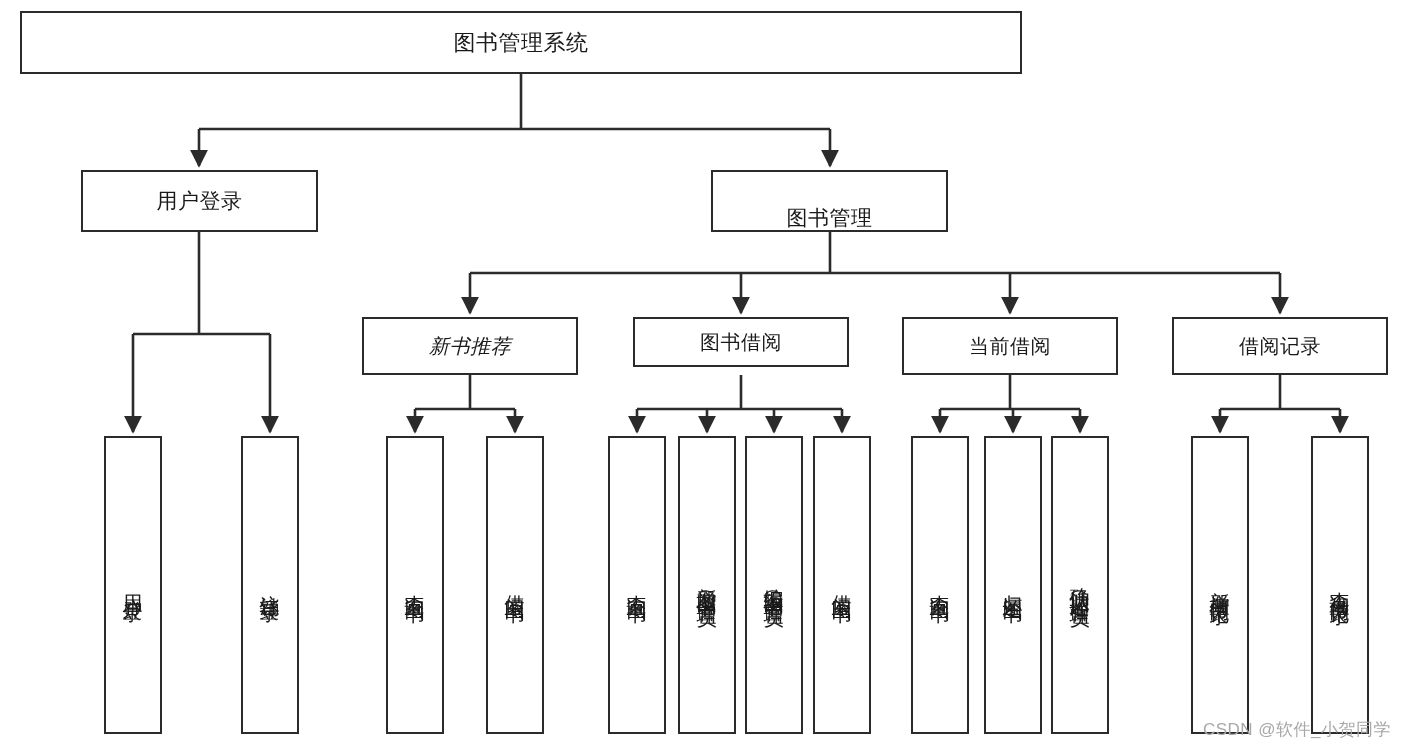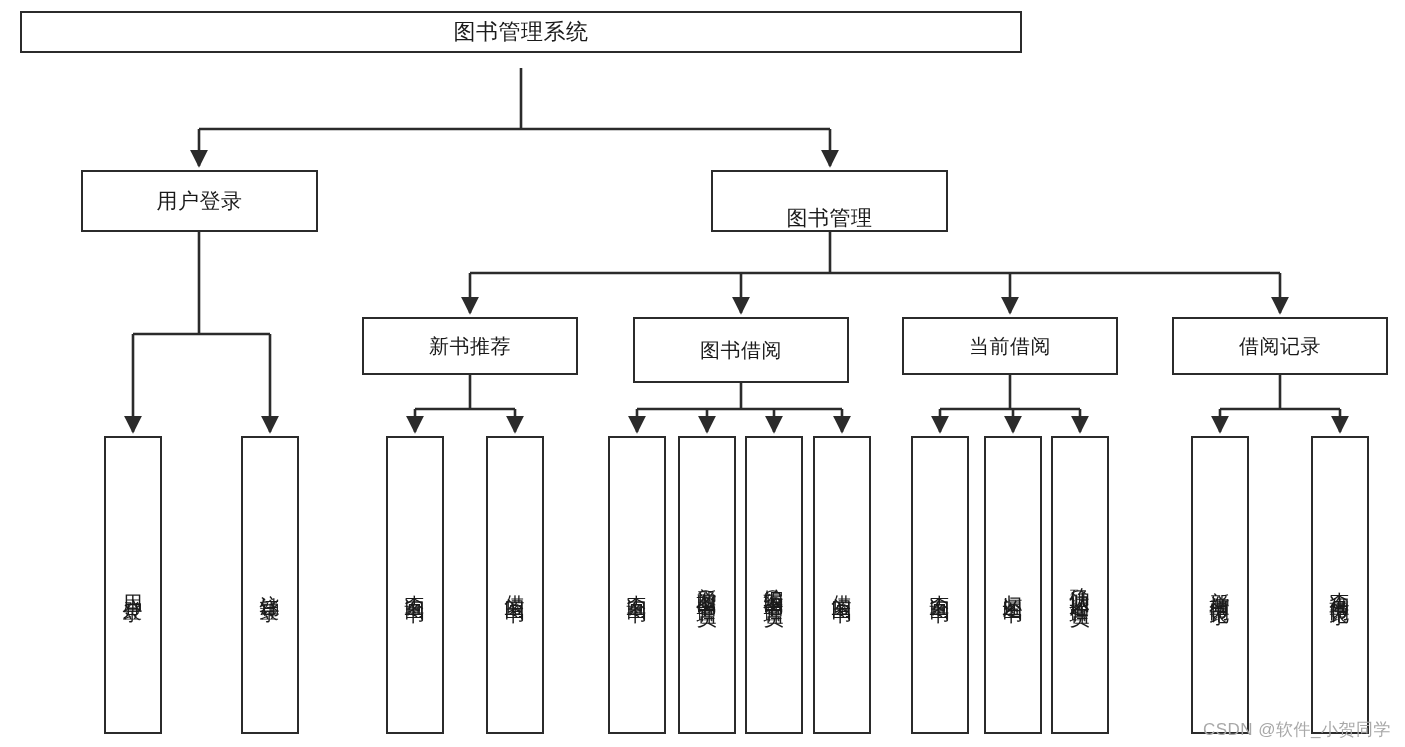--- a/index.html
+++ b/index.html
@@ -125,35 +125,35 @@
       <path d="M 1013 409 L 1013 432" marker-end="url(#arrow)"></path>
       <path d="M 1080 409 L 1080 432" marker-end="url(#arrow)"></path>
 
       <path d="M 1280 375 L 1280 409"></path>
       <path d="M 1220 409 L 1340 409"></path>
       <path d="M 1220 409 L 1220 432" marker-end="url(#arrow)"></path>
       <path d="M 1340 409 L 1340 432" marker-end="url(#arrow)"></path>
     </g>
   </svg>
 
-  <div class="node-box level-1" style="left:20px; top:11px; width:1002px; height:42px;">
+  <div class="node-box level-1" style="left:20px; top:11px; width:1002px; height:63px;">
     <span class="node-label">图书管理系统</span>
   </div>
 
   <div class="node-box level-2" style="left:81px; top:170px; width:237px; height:62px;">
     <span class="node-label">用户登录</span>
   </div>
   <div class="node-box level-2" style="left:711px; top:170px; width:237px; height:62px;align-items:flex-end;">
     <span class="node-label">图书管理</span>
   </div>
 
-  <div class="node-box level-3" style="left:362px; top:317px; width:216px; height:58px;">
+  <div class="node-box level-3" style="left:362px; top:317px; width:216px; height:58px;font-style:italic;">
     <span class="node-label">新书推荐</span>
   </div>
-  <div class="node-box level-3" style="left:633px; top:317px; width:216px; height:66px;">
+  <div class="node-box level-3" style="left:633px; top:317px; width:216px; height:50px;">
     <span class="node-label">图书借阅</span>
   </div>
   <div class="node-box level-3" style="left:1172px; top:317px; width:216px; height:58px;">
     <span class="node-label">借阅记录</span>
   </div>
   <div class="node-box level-3" style="left:902px; top:317px; width:216px; height:58px;">
     <span class="node-label">当前借阅</span>
   </div>
 
   <div class="leaf-box" style="left:104px; top:436px; width:58px; height:298px;">

